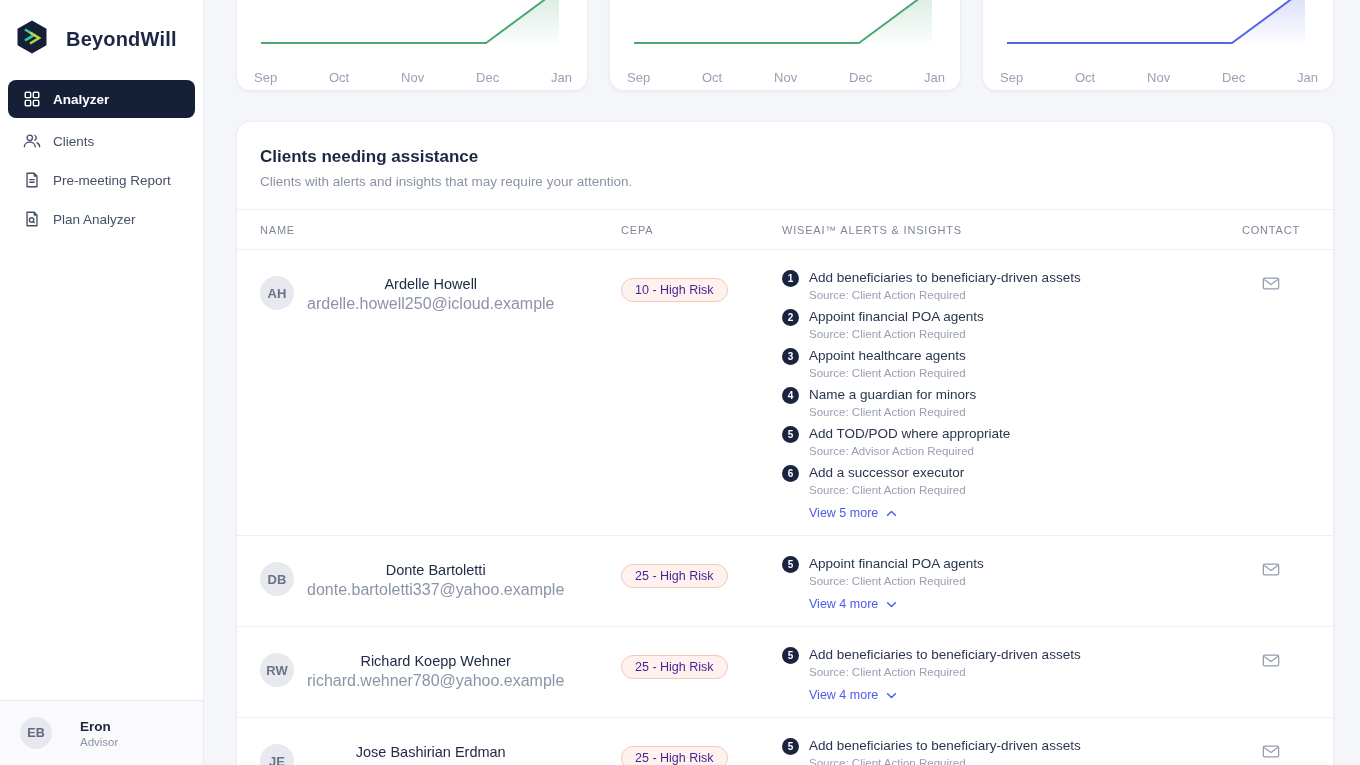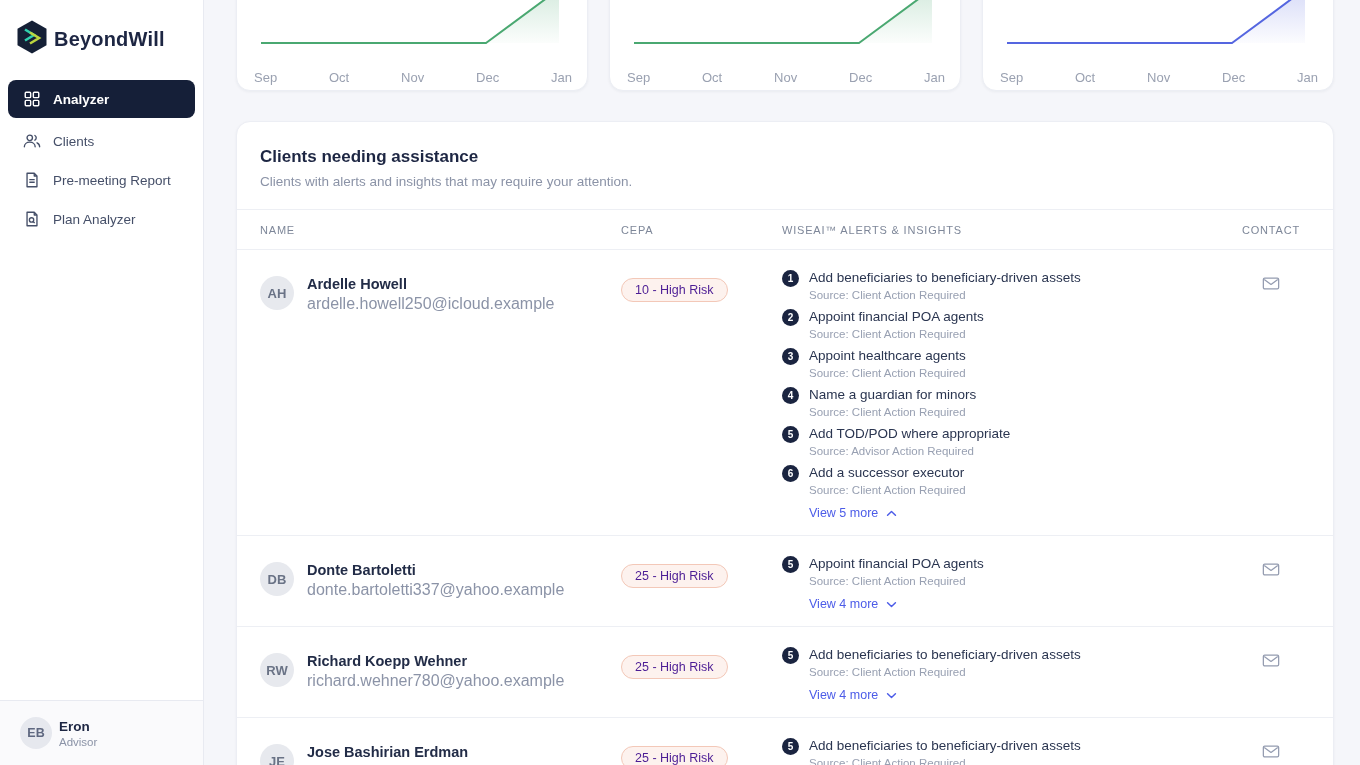--- a/index.html
+++ b/index.html
@@ -1,27 +1,27 @@
 <!DOCTYPE html>
 <html><head>
 <meta charset="utf-8">
 <style>
   * { box-sizing: border-box; margin: 0; padding: 0; }
   html,body { width:1360px; height:765px; overflow:hidden; }
   body { font-family:"Liberation Sans", sans-serif; background:#f5f6fa; color:#1d2643; position:relative; }
 
   
   .sidebar { position:absolute; left:0; top:0; bottom:0; width:204px; background:#fff; border-right:1px solid #e8eaf1; z-index:5; }
-  .logo-row { display:flex; align-items:center; gap:4px; padding:19px 14px 21px 14px; }
+  .logo-row { display:flex; align-items:center; gap:16px; padding:19px 14px 21px 14px; }
   .brand { font-size:20px; font-weight:700; color:#1d2643; letter-spacing:.2px; }
   .nav { padding:0 8px; display:flex; flex-direction:column; gap:7px; }
   .nav-item { display:flex; align-items:center; gap:12px; padding:7px 15px; border-radius:8px; color:#454f68; font-size:13.5px; cursor:pointer; }
   .nav-item.active { background:#151f38; color:#fff; font-weight:600; padding:10px 15px; }
   .nav-icon { width:18px; height:18px; display:flex; align-items:center; flex:none; }
-  .user { position:absolute; left:0; right:0; bottom:0; border-top:1px solid #e8eaf1; background:#fafafc; padding:16px 20px; display:flex; align-items:center; gap:7px; }
+  .user { position:absolute; left:0; right:0; bottom:0; border-top:1px solid #e8eaf1; background:#fafafc; padding:16px 20px; display:flex; align-items:center; gap:28px; }
   .avatar-sm { width:32px; height:32px; border-radius:50%; background:#e6e8ee; color:#5f6880; font-size:12.5px; font-weight:600; display:flex; align-items:center; justify-content:center; }
   .user-name { font-size:13.5px; font-weight:600; color:#1d2643; }
   .user-role { font-size:11.5px; color:#8b93a7; margin-top:2px; }
 
   
   .main { margin-left:204px; padding:0 26px 0 32px; height:765px; }
 
   .charts-row { display:flex; gap:21px; height:91px; }
   .chart-card { width:352px; height:160px; margin-top:-69px; background:#fff; border:1px solid #eceef4; border-radius:14px; box-shadow:0 1px 3px rgba(20,30,60,.05); position:relative; overflow:hidden; flex:none; }
   .chart-card svg.spark { position:absolute; top:0; left:0; }
@@ -30,21 +30,21 @@
   .panel { margin-top:30px; background:#fff; border:1px solid #eceef4; border-radius:14px; box-shadow:0 1px 3px rgba(20,30,60,.05); height:700px; overflow:hidden; }
   .panel-header { padding:25px 24px 0 23px; }
   .panel-title { font-size:17px; font-weight:700; color:#1d2643; }
   .panel-subtitle { font-size:13.5px; color:#8b93a7; margin-top:7px; }
 
   .thead { display:grid; grid-template-columns:361px 161px 460px 1fr; align-items:center; height:41px; margin-top:20px; padding:0 23px; border-top:1px solid #edeff4; border-bottom:1px solid #edeff4; color:#7e8799; font-size:11px; letter-spacing:.8px; }
   .row { display:grid; grid-template-columns:361px 161px 460px 1fr; padding:19px 23px 15px 23px; border-bottom:1px solid #edeff4; }
 
   .client { display:flex; gap:13px; margin-top:7px; align-items:flex-start; }
   .avatar-lg { width:34px; height:34px; border-radius:50%; background:#e7e9ee; color:#6a7386; font-size:13px; font-weight:600; display:flex; align-items:center; justify-content:center; flex:none; }
-  .client-name { font-size:14.5px; font-weight:700; color:#222c47; }
+  .client-name { font-size:14.5px; font-weight:400; color:#222c47;text-align:center; }
   .client-email { font-size:16px; color:#8b93a7; margin-top:3px; }
 
   .badge { display:inline-block; margin-top:9px; padding:4px 13px; border:1px solid #f3c8b8; border-radius:999px; background:#fdf2ee; color:#4c1d95; font-size:12.5px; white-space:nowrap; }
 
   .alerts { display:flex; flex-direction:column; gap:6px; }
   .alert { display:flex; gap:10px; }
   .alert-num { width:17px; height:17px; border-radius:50%; background:#1a2440; color:#fff; font-size:10px; font-weight:700; display:flex; align-items:center; justify-content:center; flex:none; margin-top:1px; }
   .alert-title { font-size:13.5px; color:#2a3550; line-height:17px; }
   .alert-source { font-size:11.5px; color:#98a0b2; margin-top:2px; line-height:14px; }
   .view-more { margin-top:9px; margin-left:27px; display:flex; align-items:flex-end; gap:8px; color:#4c5ce8; font-size:12.5px; cursor:pointer; width:max-content; }

